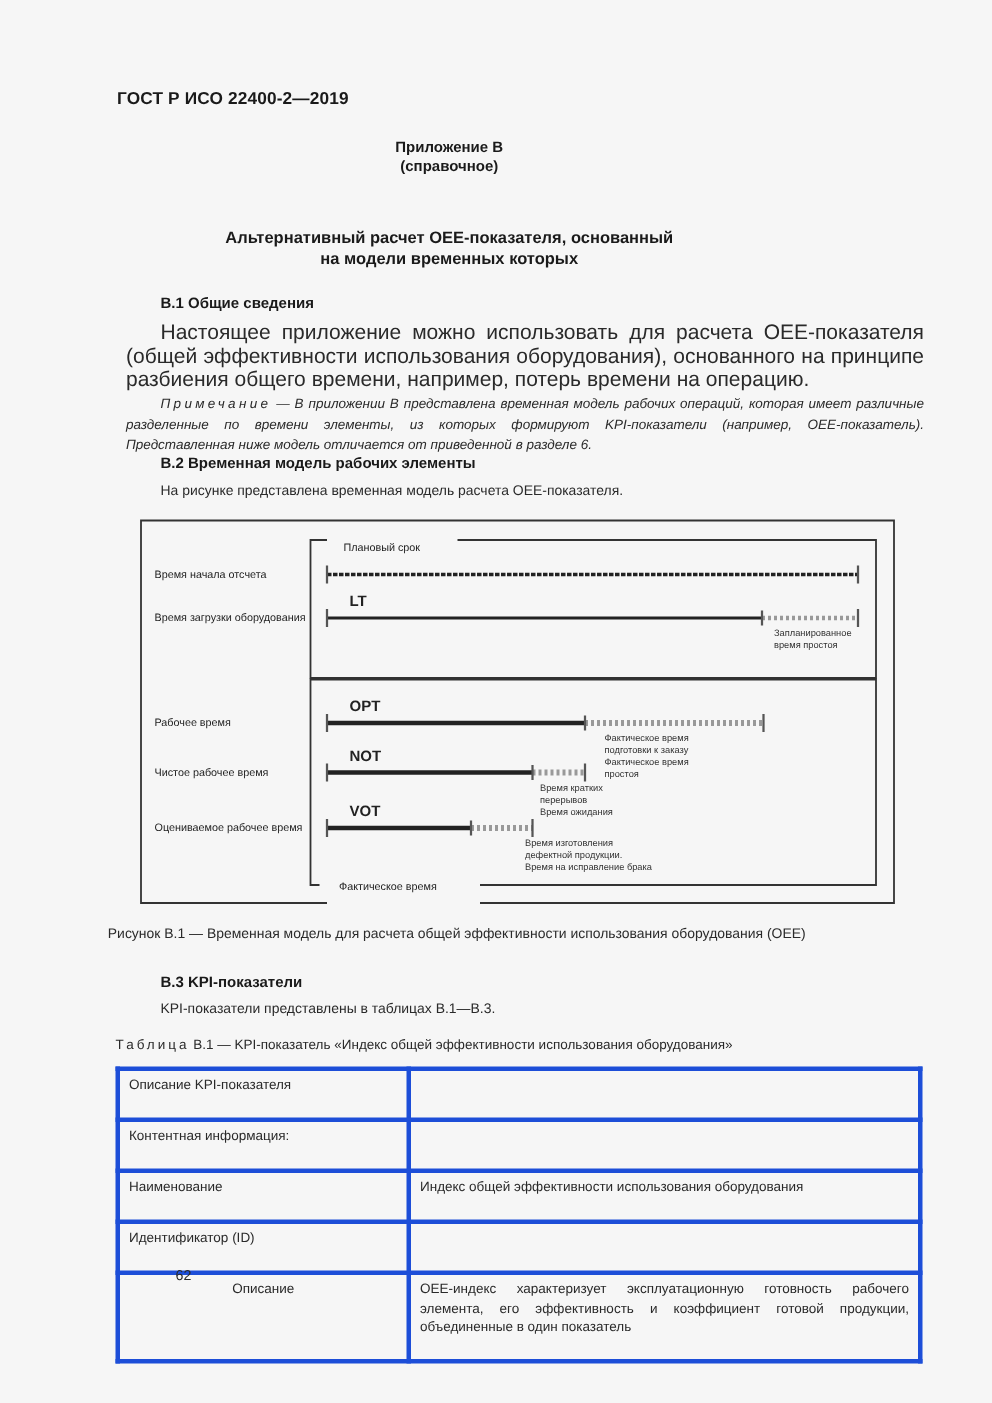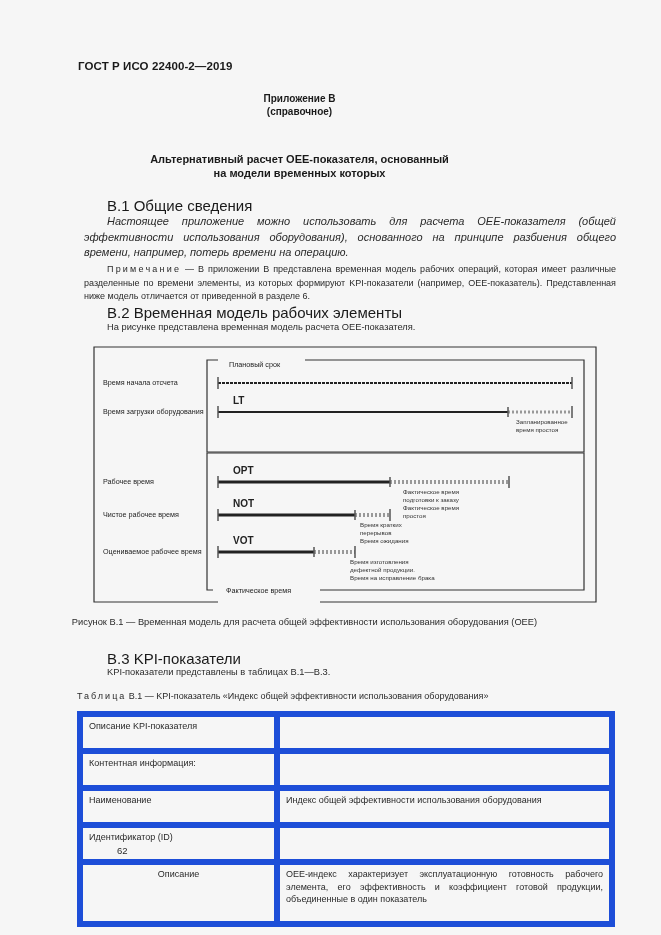--- a/index.html
+++ b/index.html
@@ -9,35 +9,35 @@
     font-family: "Liberation Sans", "DejaVu Sans", sans-serif;
     color: #1a1a1a;
     position: relative;
     overflow: hidden;
   }
   .abs { position: absolute; }
   .hdr { left: 78px; top: 60px; font-size: 11.5px; font-weight: bold; letter-spacing: 0.1px; }
   .center { left: 0; width: 599px; text-align: center; }
   .annex { top: 92px; font-size: 10px; font-weight: bold; line-height: 13px; }
   .annex-title { top: 152px; font-size: 11px; font-weight: bold; line-height: 14px; text-align: center; }
-  .sec { left: 107px; font-size: 15px; font-weight: normal; }
-  .para { left: 84px; width: 532px; font-size: 11px; line-height: 15.5px; text-align: justify; color: #2a2a2a; font-style: italic; }
+  .sec { left: 107px; font-size: 10px; font-weight: bold; }
+  .para { left: 84px; width: 532px; font-size: 14px; line-height: 15.5px; text-align: justify; color: #2a2a2a; }
   .para .ind { display: inline-block; width: 23px; }
-  .note { left: 84px; width: 532px; font-size: 9px; line-height: 13.5px; text-align: justify; color: #2a2a2a; }
+  .note { left: 84px; width: 532px; font-size: 9px; line-height: 13.5px; text-align: justify; color: #2a2a2a; font-style: italic; }
   .spaced { letter-spacing: 2.2px; }
   .plain { left: 107px; font-size: 9.3px; color: #2a2a2a; }
   .caption { left: 0; width: 609px; text-align: center; top: 617px; font-size: 9.3px; color: #2a2a2a; }
   .tcap { left: 77px; top: 691px; font-size: 9px; color: #2a2a2a; }
   .tcap .sp { letter-spacing: 2px; }
   table.kpi {
     position: absolute; left: 77px; top: 711px; width: 538px;
     border-collapse: collapse; font-size: 9px; color: #2a2a2a;
   }
   table.kpi td {
-    border: 6px solid #1d4ed8; padding: 3px 6px 15px 6px; vertical-align: top;
+    border: 3px solid #1d4ed8; padding: 3px 6px 15px 6px; vertical-align: top;
     line-height: 12.5px; height: 13px;
   }
   table.kpi td.c1 { width: 179px; }
   table.kpi td.c2 { text-align: justify; }
   .pagenum { left: 77px; top: 845px; font-size: 9.5px; color: #2a2a2a; margin-left: 40px; }
   svg.fig { position: absolute; left: 0; top: 0; }
   .dlabel { font-size: 7.2px; fill: #222; font-family: "Liberation Sans", sans-serif; }
   .dcode { font-size: 10px; font-weight: bold; fill: #222; font-family: "Liberation Sans", sans-serif; }
   .dsmall { font-size: 6.2px; fill: #333; font-family: "Liberation Sans", sans-serif; }
 </style>

